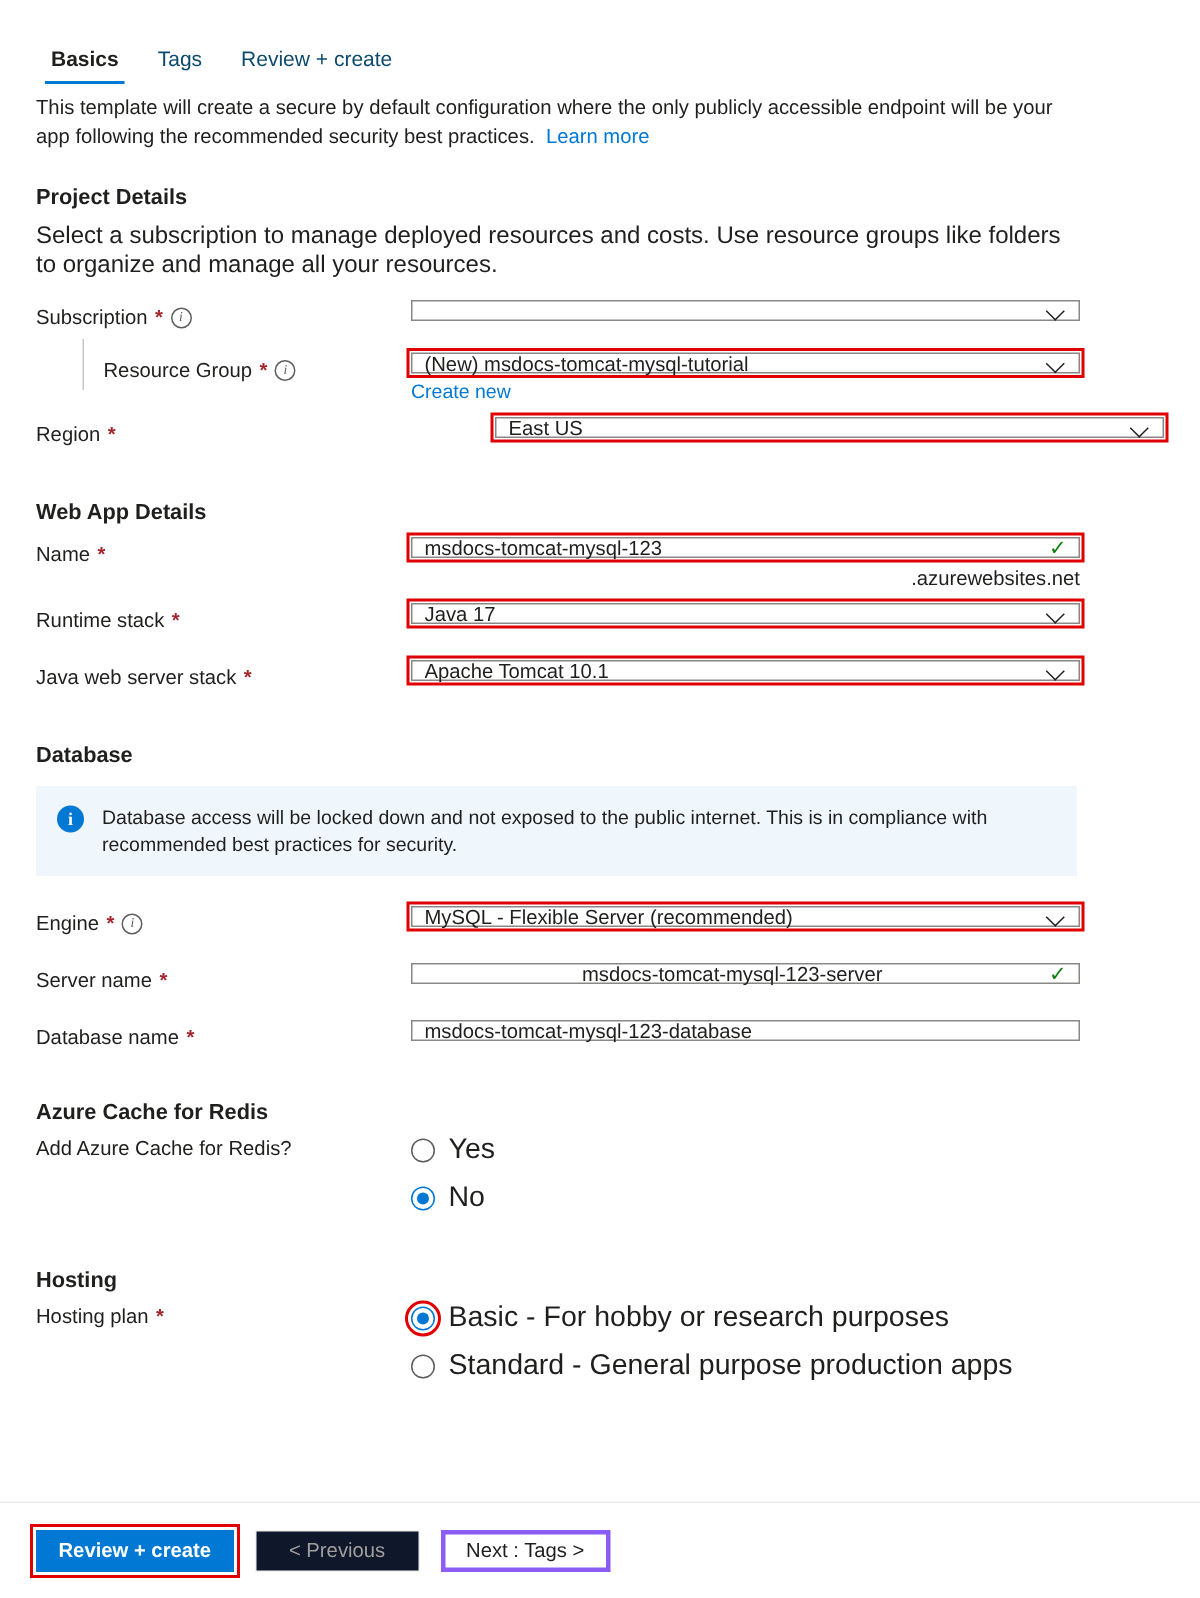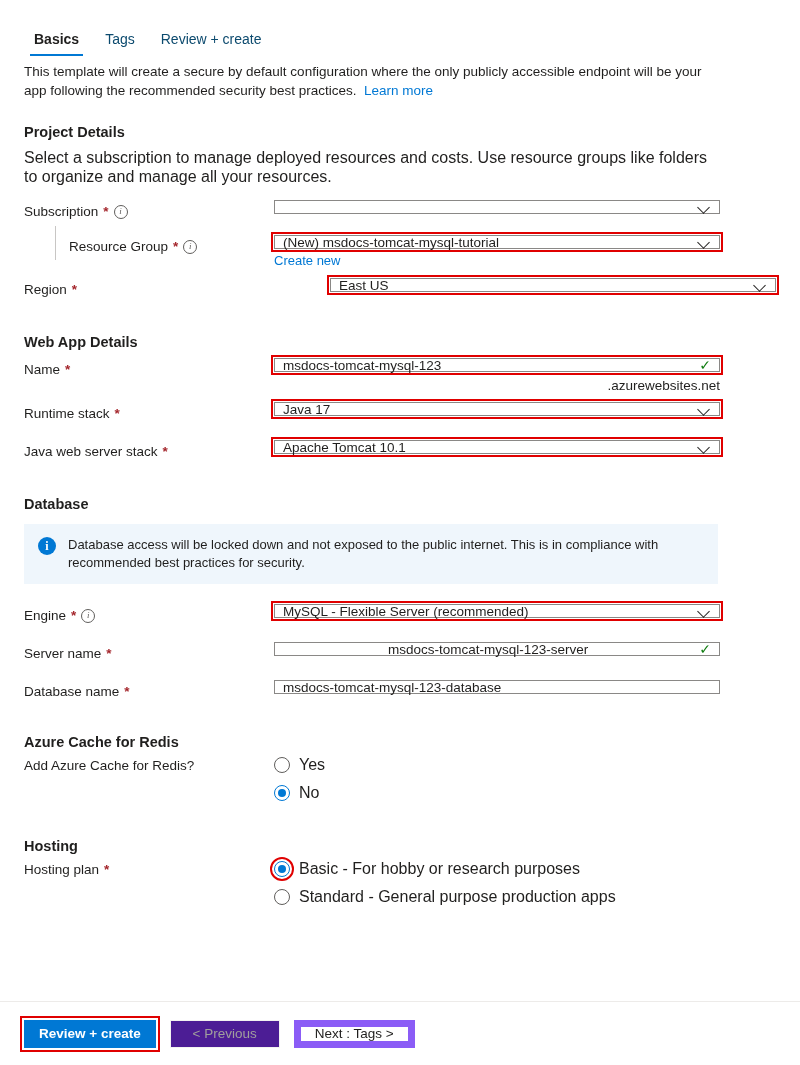--- a/index.html
+++ b/index.html
@@ -181,21 +181,21 @@
 
   
   .radio-row { display: flex; align-items: flex-start; }
   .radio-group { flex: 1; padding-top: 2px; }
   .radio-opt {
     display: flex;
     align-items: center;
     gap: 9px;
     margin-bottom: 10px;
     cursor: pointer;
-    font-size: 16px;
+    font-size: 19px;
   }
   .radio {
     width: 16px; height: 16px;
     border: 1px solid #605e5c;
     border-radius: 50%;
     background: #fff;
     position: relative;
     flex: 0 0 16px;
   }
   .radio.checked { border-color: #0078d4; border-width: 1px; }
@@ -238,28 +238,28 @@
     font-family: "Liberation Sans", sans-serif;
   }
   .btn-primary {
     background: #0078d4;
     color: #ffffff;
     font-weight: bold;
     border-color: #0078d4;
   }
   .btn-primary.highlight { outline: 2px solid #e00000; outline-offset: 2px; }
   .btn-disabled {
-    background: #4c1d95;
+    background: #0f172a;
     color: #a19f9d;
     border-color: #f3f2f1;
   }
   .btn-default {
     background: #ffffff;
     color: #201f1e;
-    border: 7px solid #8b5cf6;
+    border: 3px solid #8b5cf6;
   }
 </style>
 </head>
 <body>
 
 <div class="tabs">
   <div class="tab active">
     <span>Basics</span>
   </div>
   <div class="tab">

